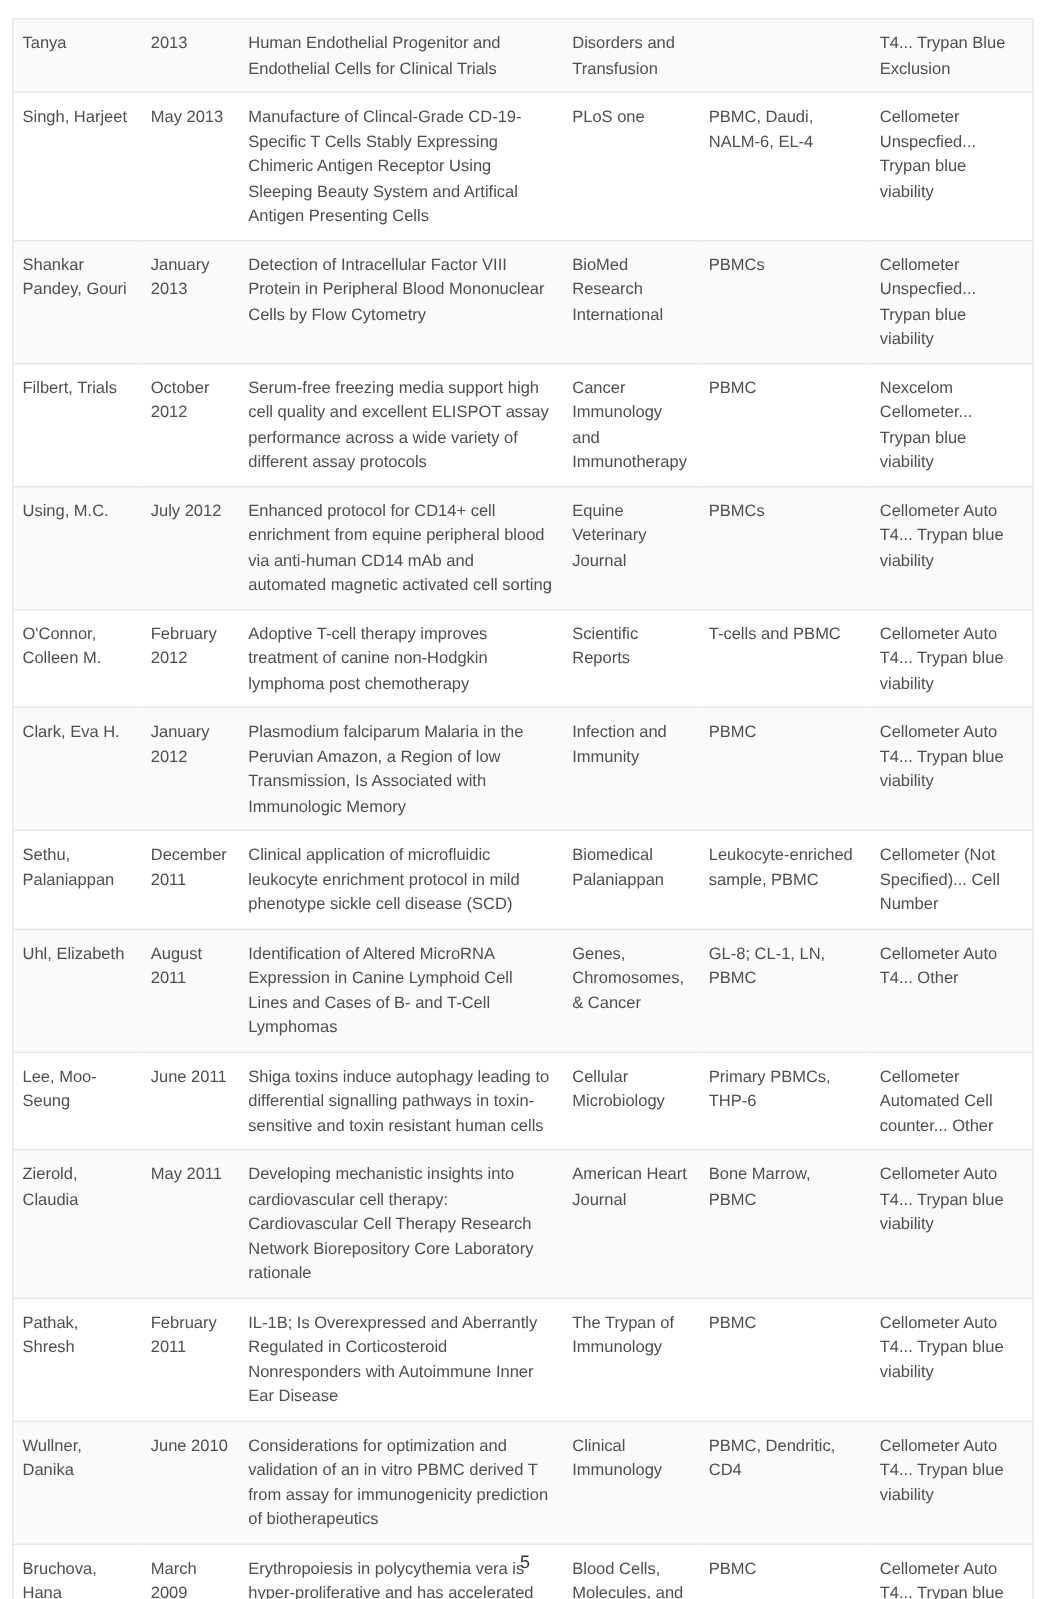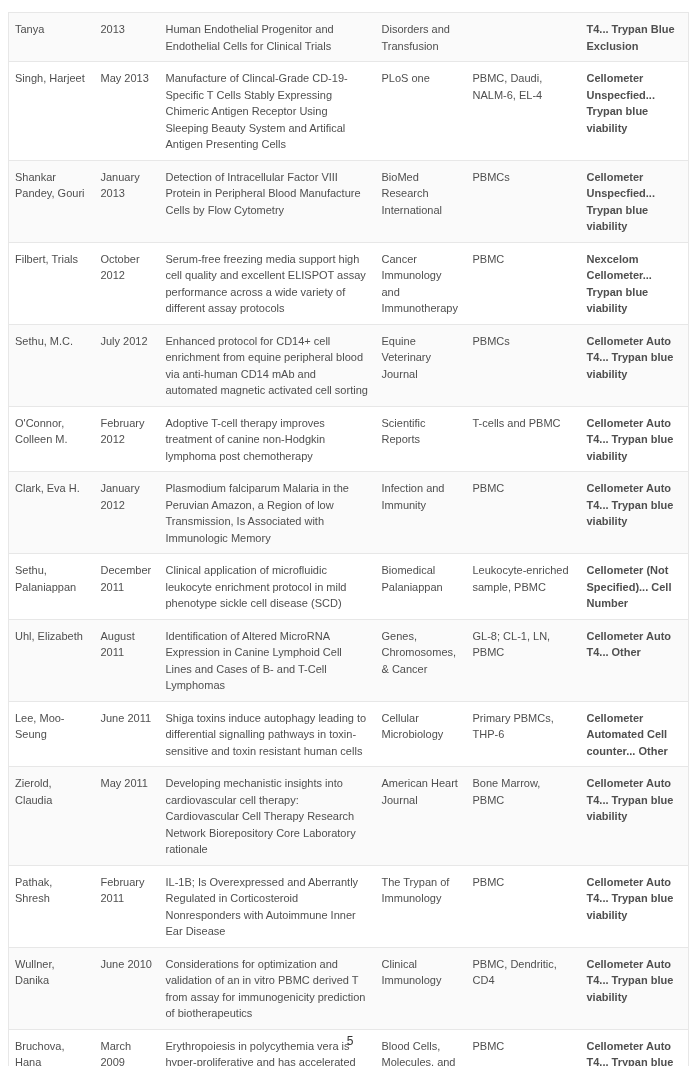--- a/index.html
+++ b/index.html
@@ -38,21 +38,21 @@
     border-bottom:1px solid var(--border-color);
     word-wrap:break-word;
   }
   table.pub-table tr:nth-child(odd){background:var(--stripe-color);}
   table.pub-table tr:nth-child(even){background:#ffffff;}
   .col-author{width:86px;}
   .col-date{width:65px;}
   .col-title{width:216px;}
   .col-journal{width:91px;}
   .col-samples{width:114px;}
-  .col-instrument{width:108px;font-weight:bold;}
+  .col-instrument{width:108px;}
   .page-number{
     position:absolute;
     left:0;right:0;
     top:1034px;
     text-align:center;
     font-size:12px;
     color:#333333;
   }
 </style>
 </head>
@@ -74,35 +74,35 @@
           <td class="col-author">Singh, Harjeet</td>
           <td class="col-date">May 2013</td>
           <td class="col-title">Manufacture of Clincal-Grade CD-19-Specific T Cells Stably Expressing Chimeric Antigen Receptor Using Sleeping Beauty System and Artifical Antigen Presenting Cells</td>
           <td class="col-journal">PLoS one</td>
           <td class="col-samples">PBMC, Daudi, NALM-6, EL-4</td>
           <td class="col-instrument">Cellometer Unspecfied... Trypan blue viability</td>
         </tr>
         <tr>
           <td class="col-author">Shankar Pandey, Gouri</td>
           <td class="col-date">January 2013</td>
-          <td class="col-title">Detection of Intracellular Factor VIII Protein in Peripheral Blood Manufacture Cells by Flow Cytometry</td>
+          <td class="col-title">Detection of Intracellular Factor VIII Protein in Peripheral Blood Mononuclear Cells by Flow Cytometry</td>
           <td class="col-journal">BioMed Research International</td>
           <td class="col-samples">PBMCs</td>
           <td class="col-instrument">Cellometer Unspecfied... Trypan blue viability</td>
         </tr>
         <tr>
           <td class="col-author">Filbert, Trials</td>
           <td class="col-date">October 2012</td>
           <td class="col-title">Serum-free freezing media support high cell quality and excellent ELISPOT assay performance across a wide variety of different assay protocols</td>
           <td class="col-journal">Cancer Immunology and Immunotherapy</td>
           <td class="col-samples">PBMC</td>
           <td class="col-instrument">Nexcelom Cellometer... Trypan blue viability</td>
         </tr>
         <tr>
-          <td class="col-author">Sethu, M.C.</td>
+          <td class="col-author">Using, M.C.</td>
           <td class="col-date">July 2012</td>
           <td class="col-title">Enhanced protocol for CD14+ cell enrichment from equine peripheral blood via anti-human CD14 mAb and automated magnetic activated cell sorting</td>
           <td class="col-journal">Equine Veterinary Journal</td>
           <td class="col-samples">PBMCs</td>
           <td class="col-instrument">Cellometer Auto T4... Trypan blue viability</td>
         </tr>
         <tr>
           <td class="col-author">O'Connor, Colleen M.</td>
           <td class="col-date">February 2012</td>
           <td class="col-title">Adoptive T-cell therapy improves treatment of canine non-Hodgkin lymphoma post chemotherapy</td>

